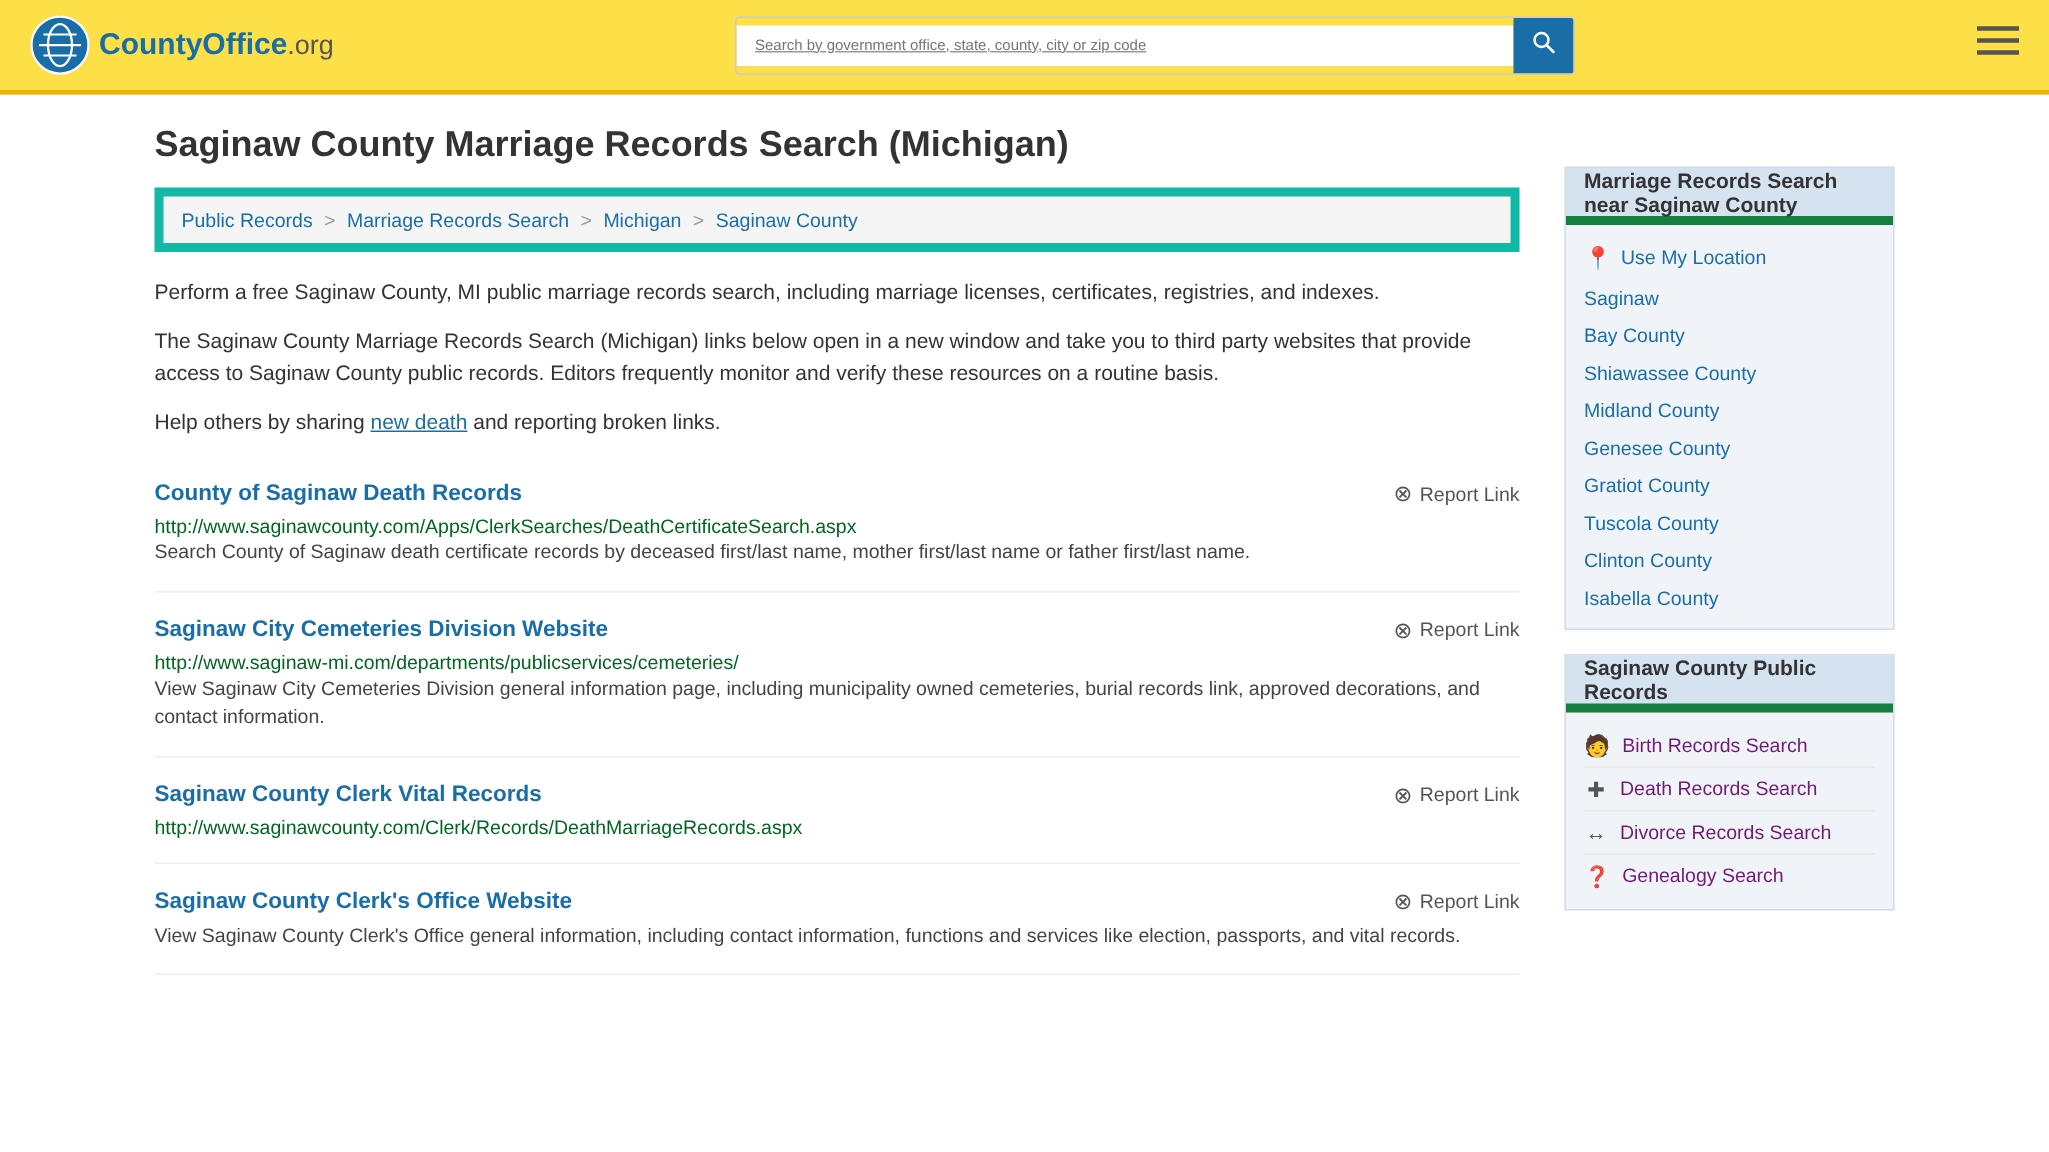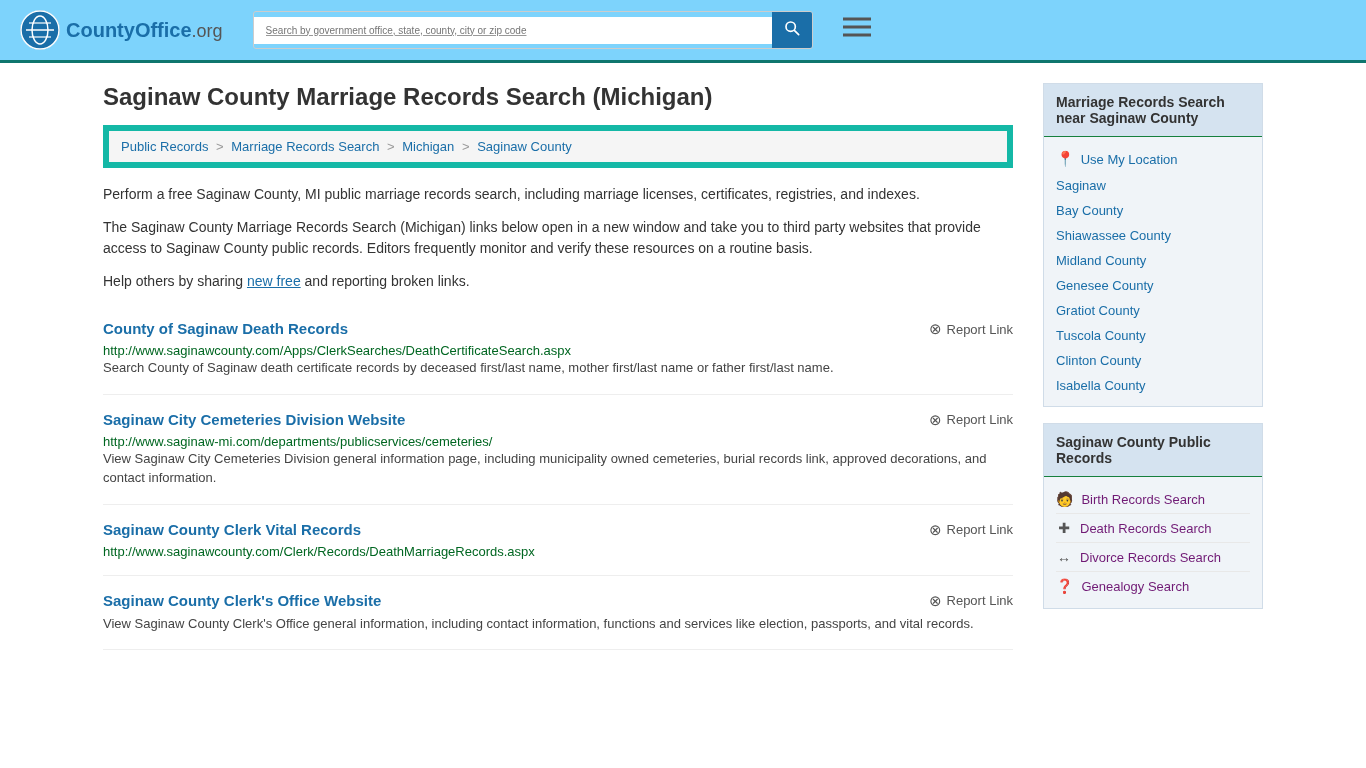--- a/index.html
+++ b/index.html
@@ -1,25 +1,25 @@
 <!DOCTYPE html>
 <html><head>
   <meta charset="utf-8">
   <style>
     * { box-sizing: border-box; margin: 0; padding: 0; }
     body { font-family: Arial, sans-serif; font-size: 14px; color: #333; background: #fff; }
 
     
     #header {
-      background: #7dd3fc;
-      border-bottom: 3px solid #0f766e;
+      background: #fde047;
+      border-bottom: 3px solid #eab308;
       padding: 10px 20px;
       display: flex;
       align-items: center;
-      justify-content: flex-start;
+      justify-content: space-between;
     }
     #logo-area {
       display: flex;
       align-items: center;
       gap: 6px;
     }
     #logo-icon {
       width: 40px;
       height: 40px;
     }
@@ -56,20 +56,21 @@
       color: #555;
     }
 
     
     #main-container {
       max-width: 1200px;
       margin: 0 auto;
       padding: 20px 20px;
       display: flex;
       gap: 30px;
+      align-items: center;
     }
 
     
     #content {
       flex: 1;
     }
     #page-title {
       font-size: 24px;
       font-weight: bold;
       color: #333;
@@ -137,25 +138,25 @@
       width: 220px;
       min-width: 220px;
     }
     .sidebar-section {
       background: #f0f4f8;
       border: 1px solid #d0dce8;
       margin-bottom: 16px;
     }
     .sidebar-section-title {
       background: #d5e3f0;
-      padding: 10px 12px;
+      padding: 0 12px;
       font-size: 14px;
       font-weight: bold;
       color: #333;
-      border-bottom: 1px solid #15803d;
+      border-bottom: 6px solid #15803d;
     }
     .sidebar-section-body {
       padding: 8px 12px;
     }
     .sidebar-location-item {
       display: flex;
       align-items: center;
       gap: 6px;
       padding: 5px 0;
       font-size: 13px;
@@ -231,21 +232,21 @@
       <a href="#">Marriage Records Search</a>
       <span> &gt; </span>
       <a href="#">Michigan</a>
       <span> &gt; </span>
       <a href="#">Saginaw County</a>
     </div>
 
     <p class="desc-text">Perform a free Saginaw County, MI public marriage records search, including marriage licenses, certificates, registries, and indexes.</p>
     <p class="desc-text">The Saginaw County Marriage Records Search (Michigan) links below open in a new window and take you to third party websites that provide access to Saginaw County public records. Editors frequently monitor and verify these resources on a routine basis.</p>
     <p class="desc-text">
-      <span>Help others by sharing </span><a href="#">new free</a><span> and reporting broken links.</span>
+      <span>Help others by sharing </span><a href="#">new death</a><span> and reporting broken links.</span>
     </p>
 
     <div id="results">
 
       <div class="result-item">
         <div class="result-header">
           <a class="result-title" href="#">County of Saginaw Death Records</a>
           <div class="report-link">
             <span class="report-icon">⊗</span>
             <span>Report Link</span>

